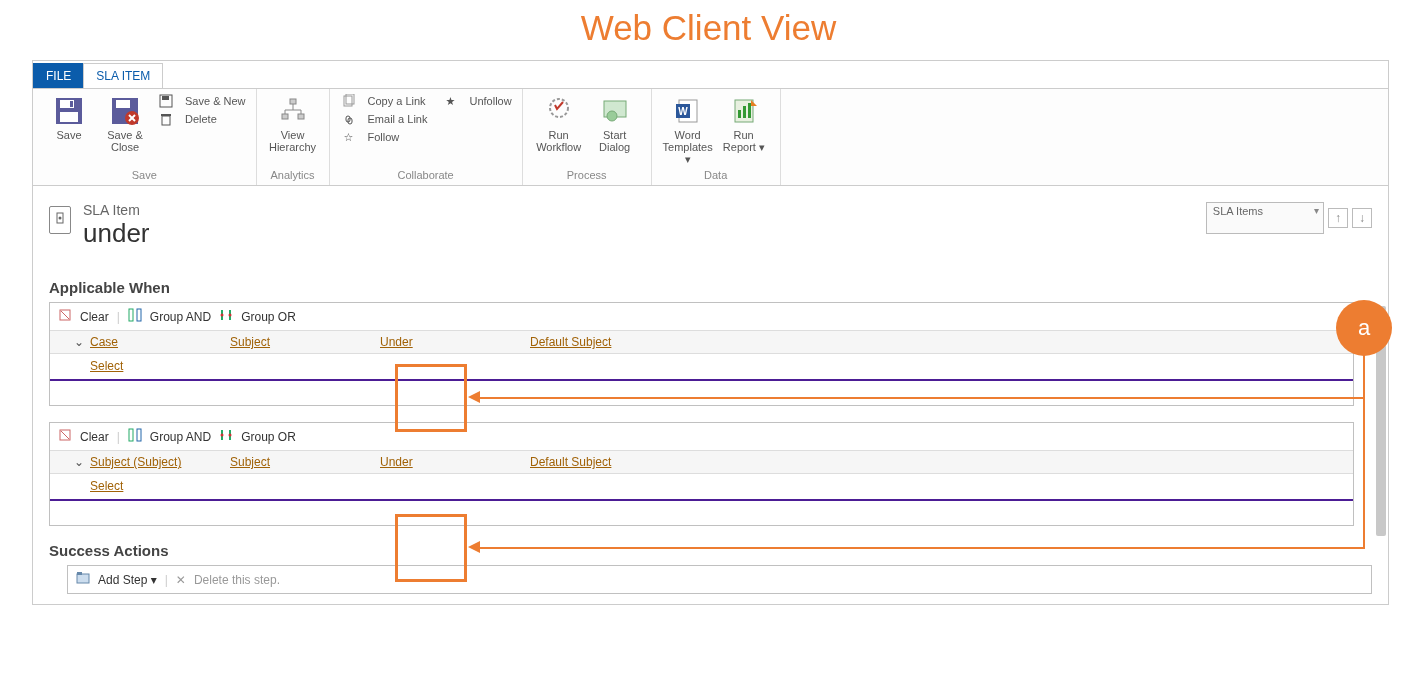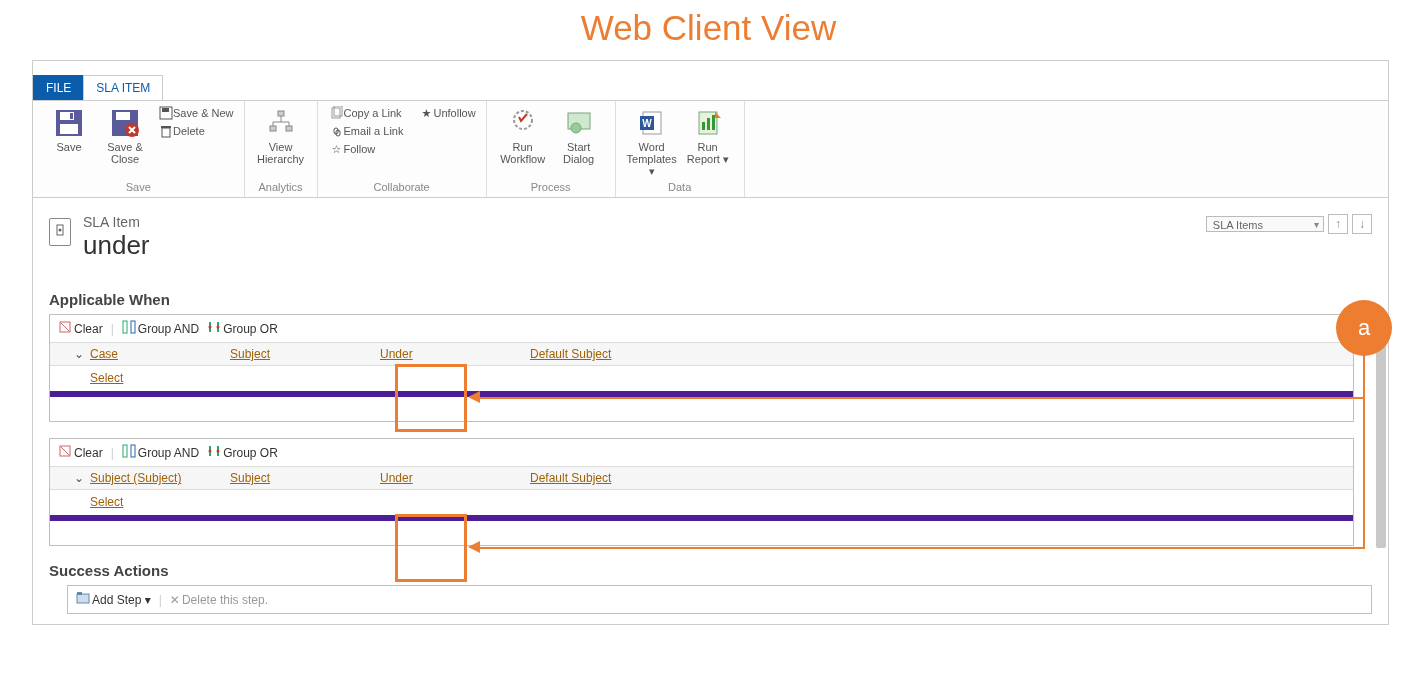--- a/index.html
+++ b/index.html
@@ -1,55 +1,55 @@
 <!DOCTYPE html>
 <html><head>
 <meta charset="utf-8">
 <style>
 * { box-sizing: border-box; margin: 0; padding: 0; }
 body { font-family: "Segoe UI", Tahoma, sans-serif; background: #fff; font-size: 13px; color: #333; width: 1417px; position: relative; }
 .annot-title { text-align: center; font-size: 35px; color: #ed7d31; padding: 8px 0 12px; font-weight: 400; }
 .window { border: 1px solid #ccc; margin: 0 28px 0 32px; background: #fff; }
 .tabstrip { display: flex; border-bottom: 1px solid #ccc; background: #fff; }
-.tab { padding: 5px 12px; font-size: 12px; border: 1px solid #ccc; border-bottom: none; margin-top: 14px; margin-right: -1px; cursor: pointer; }
+.tab { padding: 5px 12px; font-size: 12px; border: 1px solid #ccc; border-bottom: none; margin-top: 2px; margin-right: -1px; cursor: pointer; }
 .tab-file { background: #0b5cab; color: #fff; border-color: #0b5cab; }
 .tab-sla { color: #0b5cab; background: #fff; }
 .ribbon { display: flex; border-bottom: 1px solid #ccc; background: #fdfdfd; }
 .rgroup { border-right: 1px solid #ddd; padding: 4px 8px 2px; display: flex; flex-direction: column; }
 .rgroup-body { display: flex; align-items: flex-start; flex: 1; }
 .rgroup-label { text-align: center; font-size: 11px; color: #888; padding: 2px 0 2px; }
 .bigbtn { display: flex; flex-direction: column; align-items: center; width: 56px; padding: 2px 4px; cursor: pointer; font-size: 11px; color: #555; text-align: center; line-height: 1.1; }
 .bigbtn .ic { width: 32px; height: 32px; margin-bottom: 2px; display: flex; align-items: center; justify-content: center; }
 .smallbtns { display: flex; flex-direction: column; justify-content: flex-start; gap: 2px; padding-left: 4px; }
-.smallbtn { display: flex; align-items: center; gap: 0; font-size: 11px; color: #555; cursor: pointer; white-space: nowrap; padding: 1px 2px; }
+.smallbtn { display: flex; align-items: center; gap: 12px; font-size: 11px; color: #555; cursor: pointer; white-space: nowrap; padding: 1px 2px; }
 .smallbtn .ic-s { width: 14px; height: 14px; display: inline-flex; align-items: center; justify-content: center; }
 .form-area { padding: 16px 16px 0 16px; position: relative; }
 .form-header { display: flex; align-items: flex-start; justify-content: space-between; margin-bottom: 30px; }
 .entity-title { display: flex; align-items: flex-start; gap: 12px; }
 .entity-icon { width: 22px; height: 28px; border: 1px solid #888; border-radius: 2px; display: flex; align-items: center; justify-content: center; margin-top: 4px; }
 .entity-text .etype { font-size: 14px; color: #666; }
 .entity-text .ename { font-size: 26px; color: #333; font-weight: 400; }
 .nav-picker { display: flex; align-items: center; gap: 4px; }
-.nav-select { border: 1px solid #bbb; background: #fafafa; font-size: 11px; color: #666; padding: 2px 60px 2px 6px; height: 16px; position: relative; }
+.nav-select { border: 1px solid #bbb; background: #fafafa; font-size: 11px; color: #666; padding: 2px 60px 2px 6px; height: 32px; position: relative; }
 .nav-select::after { content: "▾"; position: absolute; right: 4px; top: 2px; color: #888; font-size: 10px; }
 .nav-arrow { border: 1px solid #bbb; width: 20px; height: 20px; display: flex; align-items: center; justify-content: center; color: #888; font-size: 12px; cursor: pointer; }
 .section { margin-bottom: 16px; margin-right: 18px; }
 .section-title { font-size: 15px; font-weight: 600; color: #444; margin-bottom: 6px; }
 .cond-box { border: 1px solid #c0c0c0; background: #fff; }
 .cond-toolbar { display: flex; align-items: center; gap: 8px; padding: 5px 8px; font-size: 12px; }
-.tbtn { display: flex; align-items: center; gap: 2px; color: #333; cursor: pointer; }
+.tbtn { display: flex; align-items: center; gap: 8px; color: #333; cursor: pointer; }
 .tsep { color: #ccc; }
 .cond-row { display: flex; align-items: center; background: #f6f6f6; border-top: 1px solid #ddd; border-bottom: 1px solid #ddd; padding: 4px 8px 4px 24px; font-size: 12px; }
 .cond-row .chev { width: 16px; color: #555; cursor: pointer; }
 .link { color: #a16207; text-decoration: underline; cursor: pointer; text-align: right; }
 .col-entity { width: 140px; }
 .col-attr { width: 150px; }
 .col-op { width: 150px; }
 .col-val { }
-.cond-sub { padding: 5px 8px 6px 40px; font-size: 12px; border-bottom: 6px solid #4c1d95; }
+.cond-sub { padding: 5px 8px 6px 40px; font-size: 12px; border-bottom: 2px solid #4c1d95; }
 .cond-pad { height: 24px; }
 .actions-bar { border: 1px solid #c0c0c0; padding: 5px 8px; display: flex; align-items: center; gap: 8px; font-size: 12px; margin-left: 18px; margin-bottom: 10px; }
 .scrollbar-v { position: absolute; right: 0; top: 0; bottom: 0; width: 16px; }
 .scrollbar-thumb { position: absolute; right: 2px; width: 10px; background: #c8c8c8; border-radius: 2px; }
 .overlay { position: absolute; pointer-events: none; }
 .orange-rect { border: 3px solid #ed7d31; }
 .orange-line { background: #ed7d31; height: 2px; position: absolute; }
 .orange-line-v { background: #ed7d31; width: 2px; position: absolute; }
 .orange-arrowhead { position: absolute; width: 0; height: 0; border-top: 6px solid transparent; border-bottom: 6px solid transparent; border-right: 12px solid #ed7d31; }
 .badge-circle { position: absolute; width: 56px; height: 56px; border-radius: 50%; background: #ed7d31; color: #fff; display: flex; align-items: center; justify-content: center; font-size: 22px; }

